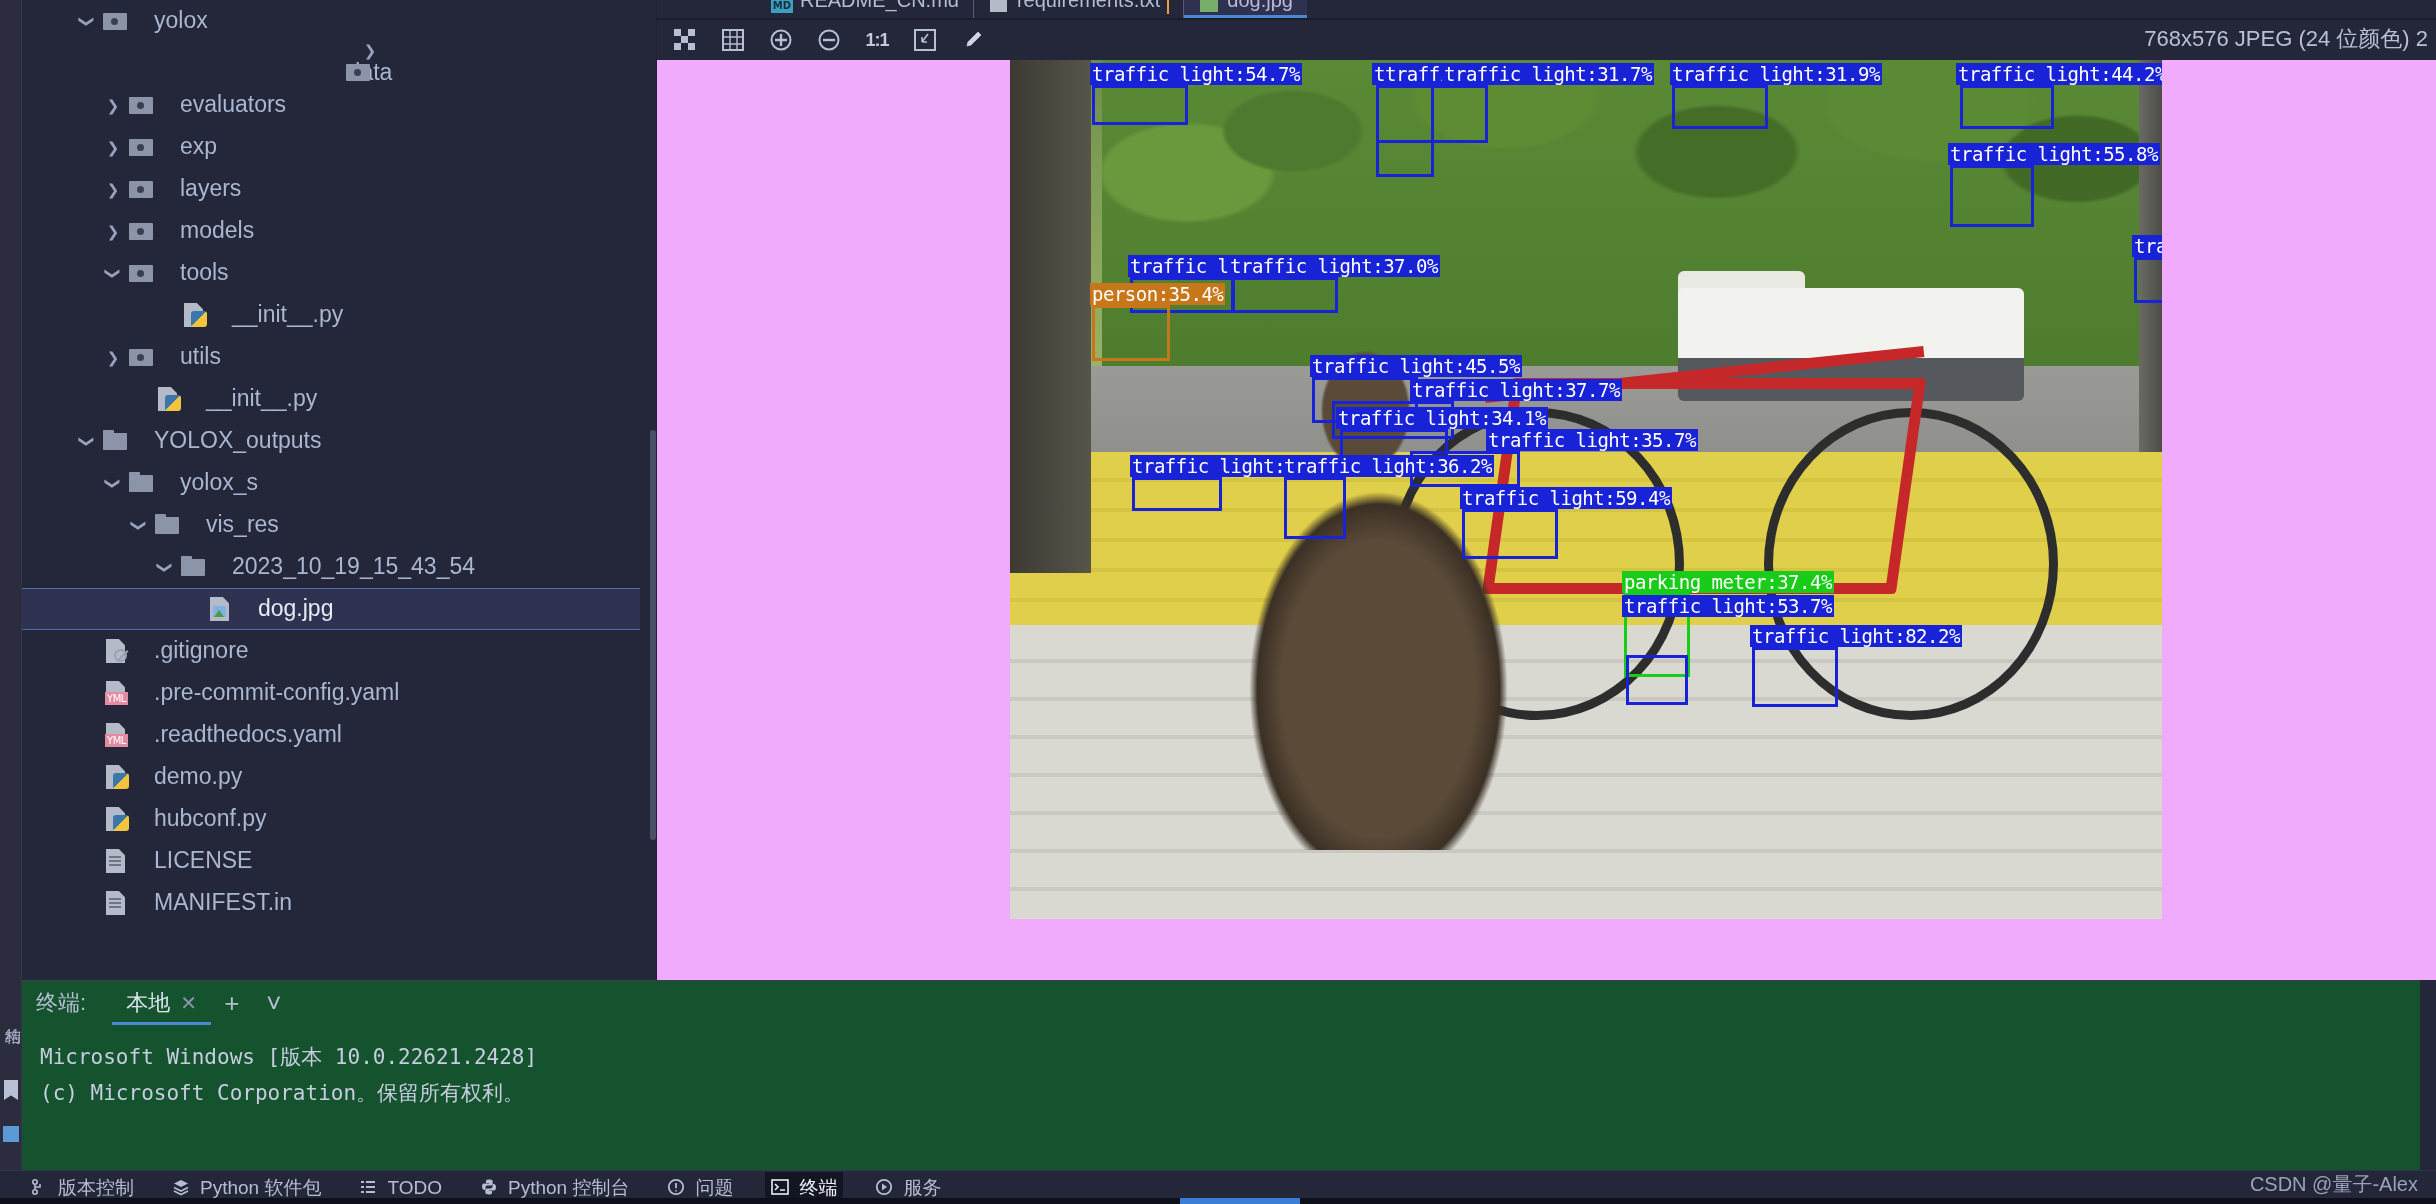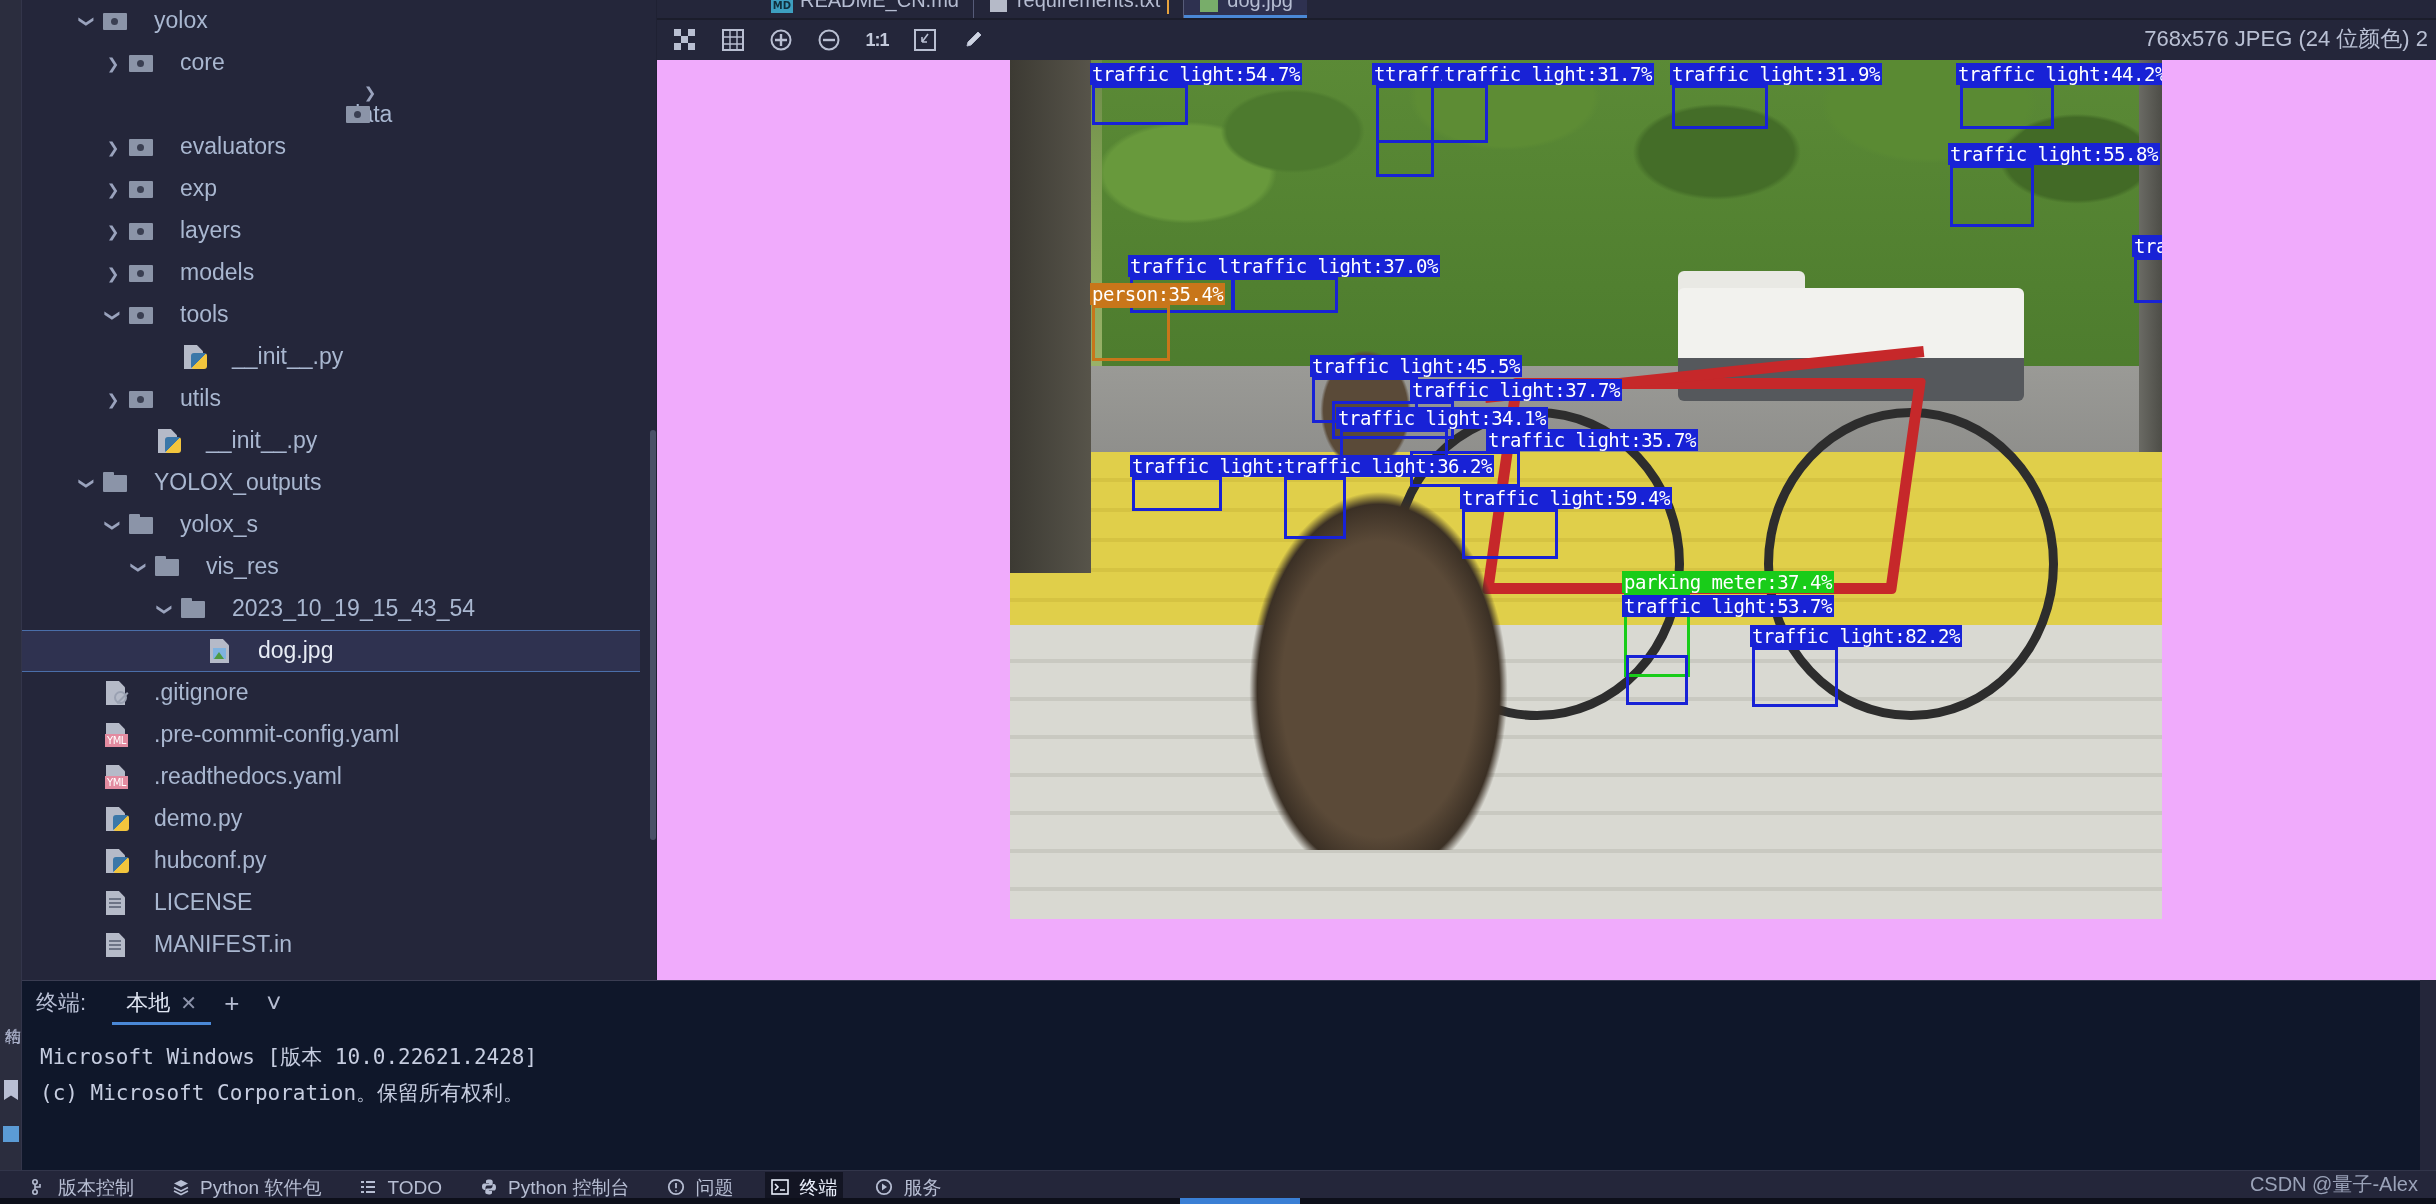--- a/index.html
+++ b/index.html
@@ -284,21 +284,21 @@
     padding: 0 2px; letter-spacing: -0.5px;
   }
   .det.orange .bx { border-color: #c8761a; }
   .det.orange .lb { background: #c8761a; }
   .det.green .bx { border-color: #19cc19; }
   .det.green .lb { background: #19cc19; }
 
   
   .panel {
     position: absolute; left: 22px; right: 16px; top: 980px; height: 190px;
-    background: #0f172a; border-top: 1px solid #3a3d52;
+    background: #14532d; border-top: 1px solid #3a3d52;
   }
   .panel-tabs {
     height: 44px; display: flex; align-items: center; gap: 0;
     padding-left: 14px; font-size: 22px; color: #b6bdd2;
   }
   .panel-title { margin-right: 26px; color: #b6bdd2; }
   .panel-tab {
     position: relative; height: 44px; display:flex; align-items:center; gap: 10px;
     padding: 0 14px; color: #dfe5f2; cursor: pointer;
   }
@@ -346,27 +346,20 @@
     <div class="gutter-sq"></div>
   </div>
 
   <div class="tree" id="tree">
       <div class="tree-row" style="padding-left: 52px;">
         <span class="chev down"></span>
         <span class="ico folder-dot">
           <span class="dot"></span>
         </span>
         <span class="tree-label">yolox</span>
-      </div>
-      <div class="tree-row" style="padding-left: 78px;">
-        <span class="chev right"></span>
-        <span class="ico folder-dot">
-          <span class="dot"></span>
-        </span>
-        <span class="tree-label">core</span>
       </div>
       <div class="tree-row" style="padding-left: 78px; flex-direction: column;">
         <span class="chev right"></span>
         <span class="ico folder-dot">
           <span class="dot"></span>
         </span>
         <span class="tree-label">data</span>
       </div>
       <div class="tree-row" style="padding-left: 78px;">
         <span class="chev right"></span>

